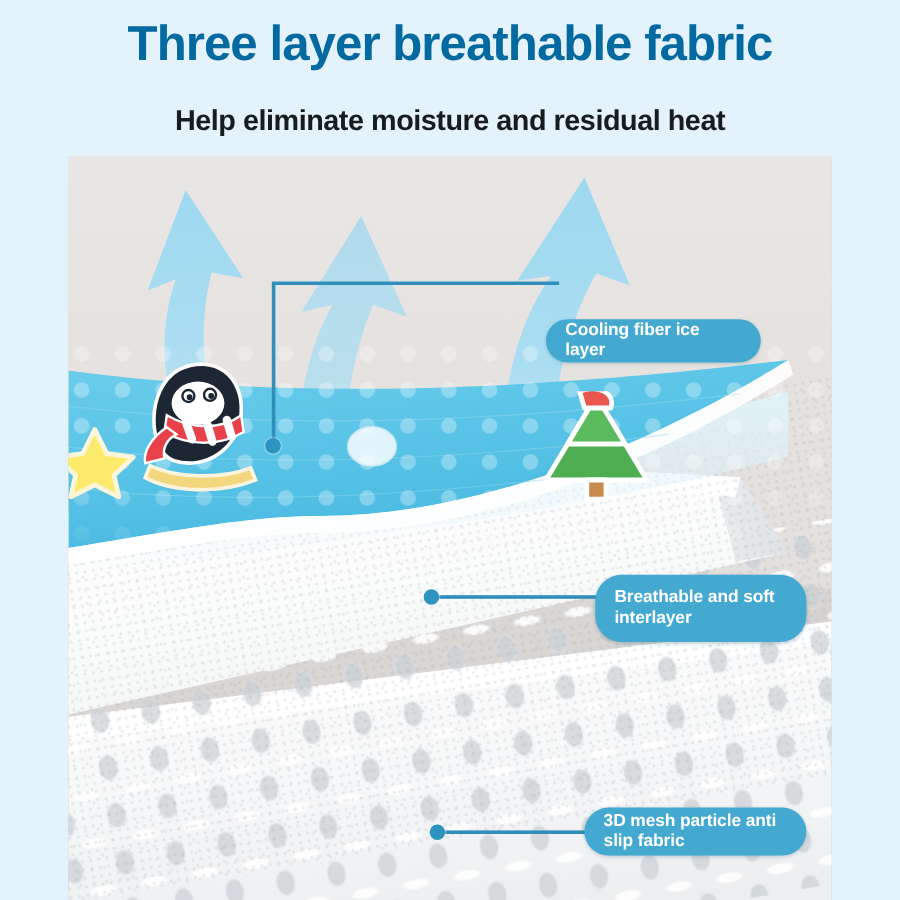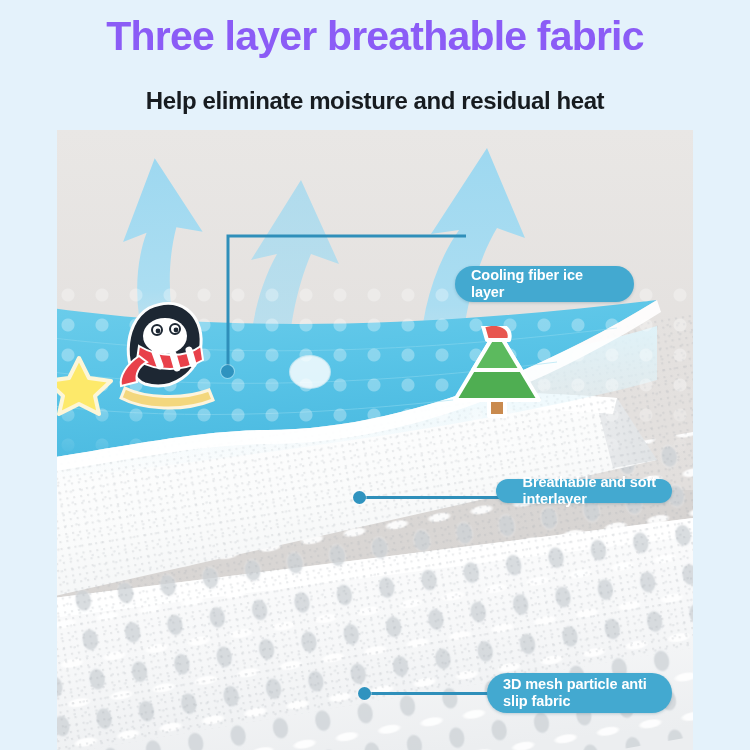--- a/index.html
+++ b/index.html
@@ -7,21 +7,21 @@
     width:750px;height:750px;overflow:hidden;position:relative;
     font-family:"Liberation Sans","DejaVu Sans",sans-serif;
     background:#e4f2fb;
   }
   #root{position:absolute;inset:0;}
 
   
   .title{
     position:absolute;left:0;top:12px;width:750px;text-align:center;
     font-size:41px;line-height:48px;font-weight:700;letter-spacing:-0.8px;
-    color:#8b5cf6;white-space:nowrap;
+    color:#0369a1;white-space:nowrap;
   }
   .subtitle{
     position:absolute;left:0;top:86px;width:750px;text-align:center;
     font-size:24px;line-height:30px;font-weight:700;letter-spacing:-0.4px;
     color:#171c20;white-space:nowrap;
   }
 
   
   .panel{
     position:absolute;left:57px;top:130px;width:636px;height:620px;
@@ -246,21 +246,21 @@
   <svg class="leader" style="left:218px;top:224px;width:250px;height:160px;" viewBox="0 0 250 160">
     <path d="M10 148 L 10 12 L 248 12" fill="none" stroke="#2f8fba" stroke-width="3"></path>
   </svg>
   <div class="dot" style="left:221px;top:365px;"></div>
   <div class="pill" style="left:455px;top:218px;width:179px;height:36px;margin-top:48px;">
     <span>Cooling fiber ice layer</span>
   </div>
 
   <div class="lline" style="left:360px;top:496px;width:150px;height:3px;"></div>
   <div class="dot" style="left:353px;top:491px;"></div>
-  <div class="pill" style="left:496px;top:479px;width:176px;height:24px;justify-content:flex-end;">
+  <div class="pill" style="left:496px;top:479px;width:176px;height:56px;">
     <span>Breathable and soft
 interlayer</span>
   </div>
 
   <div class="lline" style="left:366px;top:692px;width:132px;height:3px;"></div>
   <div class="dot" style="left:358px;top:687px;"></div>
   <div class="pill" style="left:487px;top:673px;width:185px;height:40px;">
     <span>3D mesh particle anti
 slip fabric</span>
   </div>

